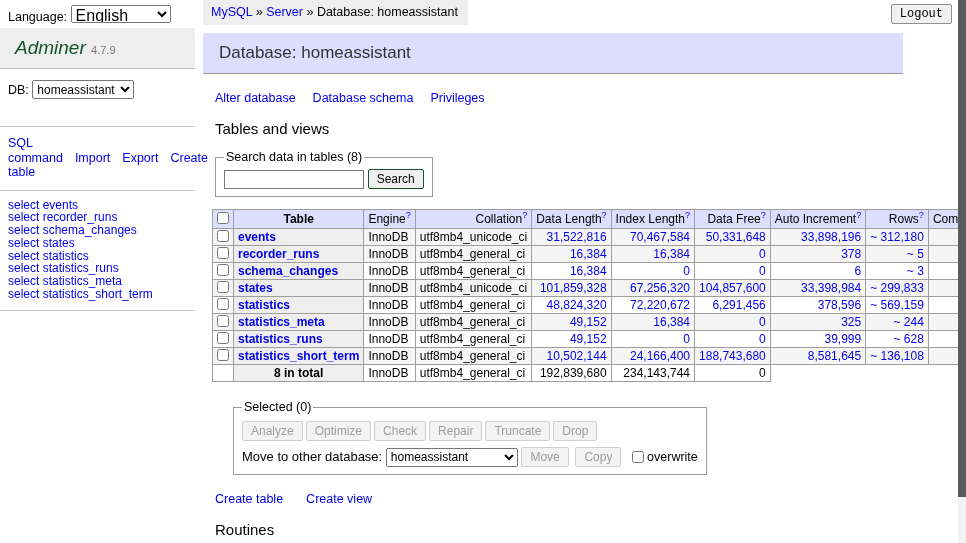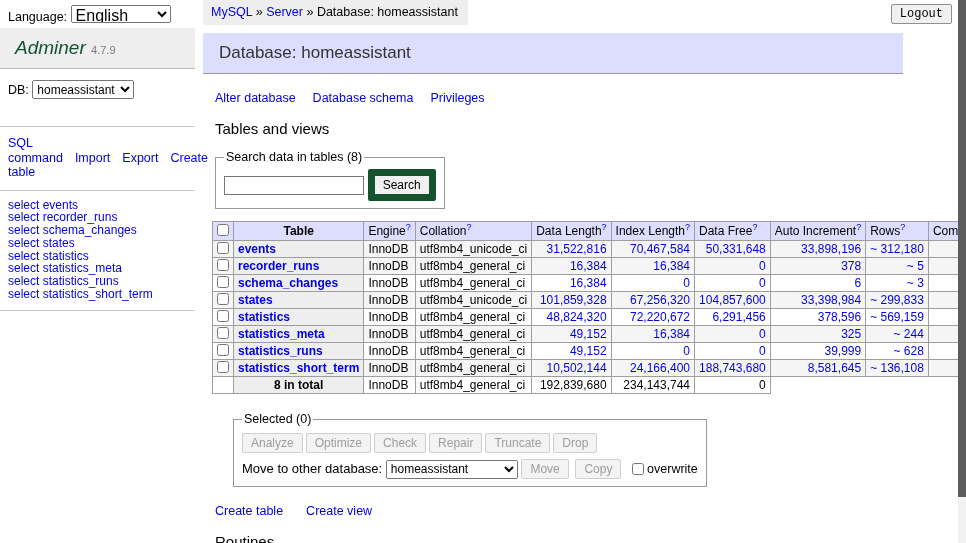--- a/index.html
+++ b/index.html
@@ -49,26 +49,26 @@
   .db-links a { margin-right:17px; }
   h3 { font-weight:normal; font-size:15px; margin:15px 0 0; }
   .create-links { margin:17px 0 0; font-size:12.5px; }
   .create-links a { margin-right:23px; }
 
   
   fieldset { display:inline-block; border:1px solid #999; padding:5px 8px 7px; margin:0; }
   legend { font-size:12.5px; padding:0 2px; }
   .search-fs { margin-top:13px; }
   .search-fs input[type=text] { width:140px; height:19px; border:1px solid #767676; font-size:12px; padding:1px 3px; }
-  .search-fs button, .btn { font-family:inherit; font-size:12px; padding:2px 8px; background:#f0f0f0; border:7px solid #14532d; border-radius:2px; color:#000; }
+  .search-fs button, .btn { font-family:inherit; font-size:12px; padding:2px 8px; background:#f0f0f0; border:1px solid #14532d; border-radius:2px; color:#000; }
 
   
   table.db { border-collapse:collapse; margin:12px 0 0 -3px; font-size:12px; }
   table.db td, table.db th { border:1px solid #9e9e9e; padding:1px 4px; line-height:14px; white-space:nowrap; vertical-align:middle; }
-  table.db thead td, table.db thead th { background:#ddddff; font-weight:normal; text-align:left; padding:2px 4px; }
+  table.db thead td, table.db thead th { background:#ddddff; font-weight:normal; text-align:right; padding:2px 4px; }
   table.db thead th.thead-table { font-weight:bold; text-align:center; }
   table.db sup { font-size:9px; line-height:0; }
   table.db th.tname { background:#eeeeee; text-align:left; }
   table.db th.tname a { font-weight:bold; }
   table.db td.check, table.db thead td.check { text-align:center; padding:0 2px; }
   table.db td.num { text-align:right; }
   table.db tr.odd td { background:#f5f5f5; }
   table.db tr.total td, table.db tr.total th { background:#fff; }
   table.db tr.total th { background:#eeeeee; font-weight:bold; }
   table.db tr.total td.num { color:#000; }
@@ -105,22 +105,22 @@
   </p>
   <p class="menu-links">
     <a>SQL command</a><a>Import</a><a>Export</a><a>Create table</a>
   </p>
   <p class="table-list" id="table-list">
       <a>select events</a>
       <a>select recorder_runs</a>
       <a>select schema_changes</a>
       <a>select states</a>
       <a>select statistics</a>
+      <a>select statistics_runs</a>
       <a>select statistics_meta</a>
-      <a>select statistics_runs</a>
       <a>select statistics_short_term</a>
     </p>
 </div>
 
 <div id="content">
   <span id="breadcrumb">
     <a>MySQL</a>
     <span>»</span>
     <a>Server</a>
     <span>»</span>

